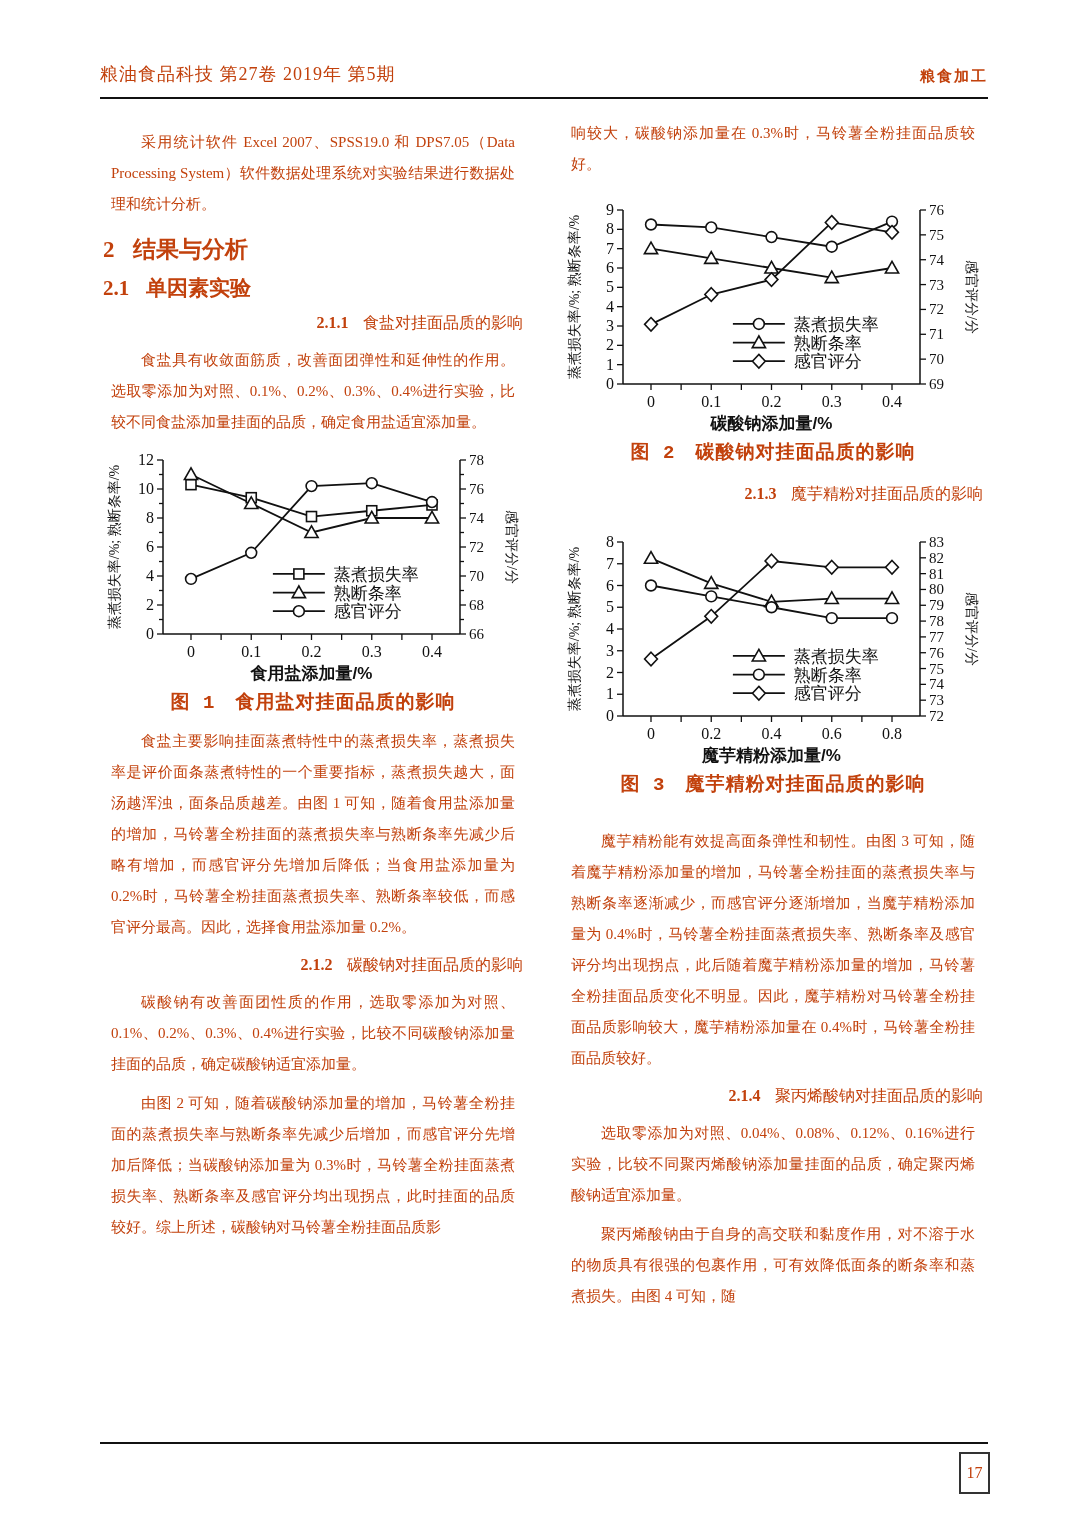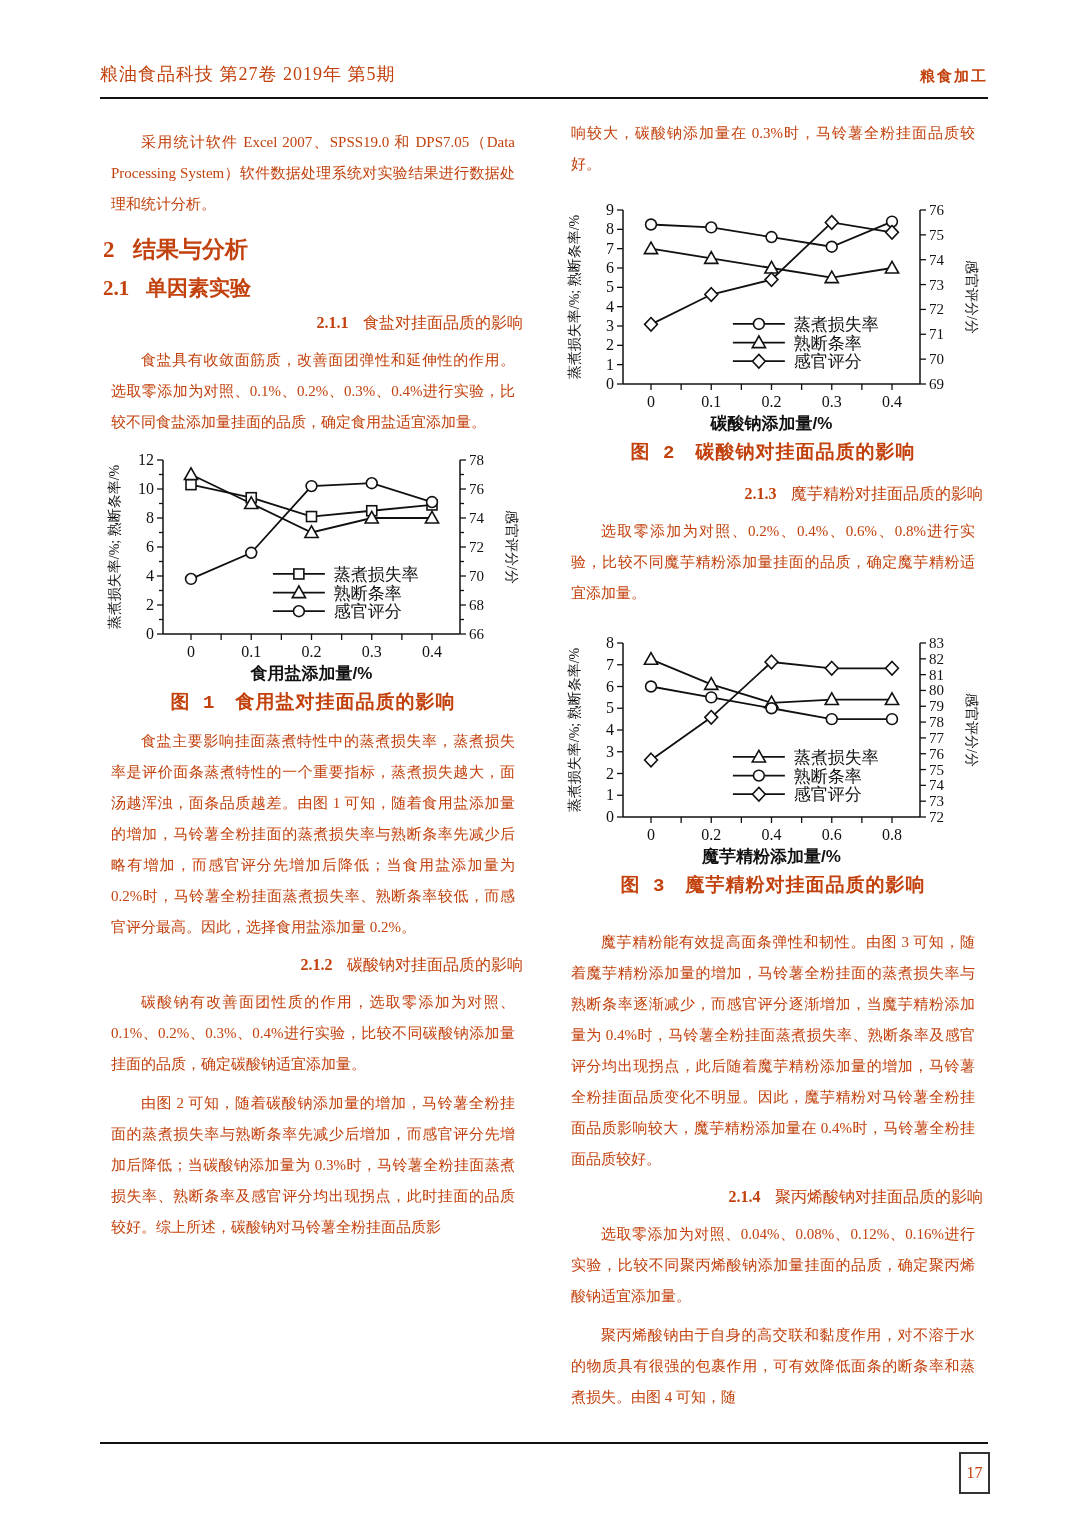--- a/index.html
+++ b/index.html
@@ -245,21 +245,20 @@
           <path d="M 195.8775 135.988 L 189.2775 147.588 L 202.4775 147.588 Z" fill="#fff" stroke="#111" stroke-width="1.6"></path>
           <text x="230.77499999999998" y="148.588" text-anchor="start" class="leg">熟断条率</text>
           <line x1="169.89" y1="161.206" x2="221.865" y2="161.206" stroke="#111" stroke-width="1.8"></line>
           <path d="M 195.8775 154.40599999999998 L 202.2775 161.206 L 195.8775 168.006 L 189.4775 161.206 Z" fill="#fff" stroke="#111" stroke-width="1.6"></path>
           <text x="230.77499999999998" y="167.206" text-anchor="start" class="leg">感官评分</text>
         </svg>
       <figcaption>图 2　碳酸钠对挂面品质的影响</figcaption>
     </figure>
 
     <p class="hC"><span class="hnum">2.1.3</span><span>魔芋精粉对挂面品质的影响</span></p>
-    <p class="body">选取零添加为对照、0.2%、0.4%、0.6%、0.8%进行实验，比较不同魔芋精粉添加量挂面的品质，确定魔芋精粉适宜添加量。</p>
 
     <figure class="f3">
       <svg viewBox="0 0 420 234" width="420" height="234">
           <line x1="60" y1="10" x2="60" y2="184" stroke="#111" stroke-width="1.5"></line>
           <line x1="60" y1="184" x2="357" y2="184" stroke="#111" stroke-width="1.5"></line>
           <line x1="357" y1="10" x2="357" y2="184" stroke="#111" stroke-width="1.5"></line>
           <line x1="88" y1="184" x2="88" y2="190" stroke="#111" stroke-width="1.3"></line>
           <line x1="118.125" y1="184" x2="118.125" y2="190" stroke="#111" stroke-width="1.3"></line>
           <text x="88" y="207" text-anchor="middle" class="tick">0</text>
           <line x1="148.25" y1="184" x2="148.25" y2="190" stroke="#111" stroke-width="1.3"></line>

